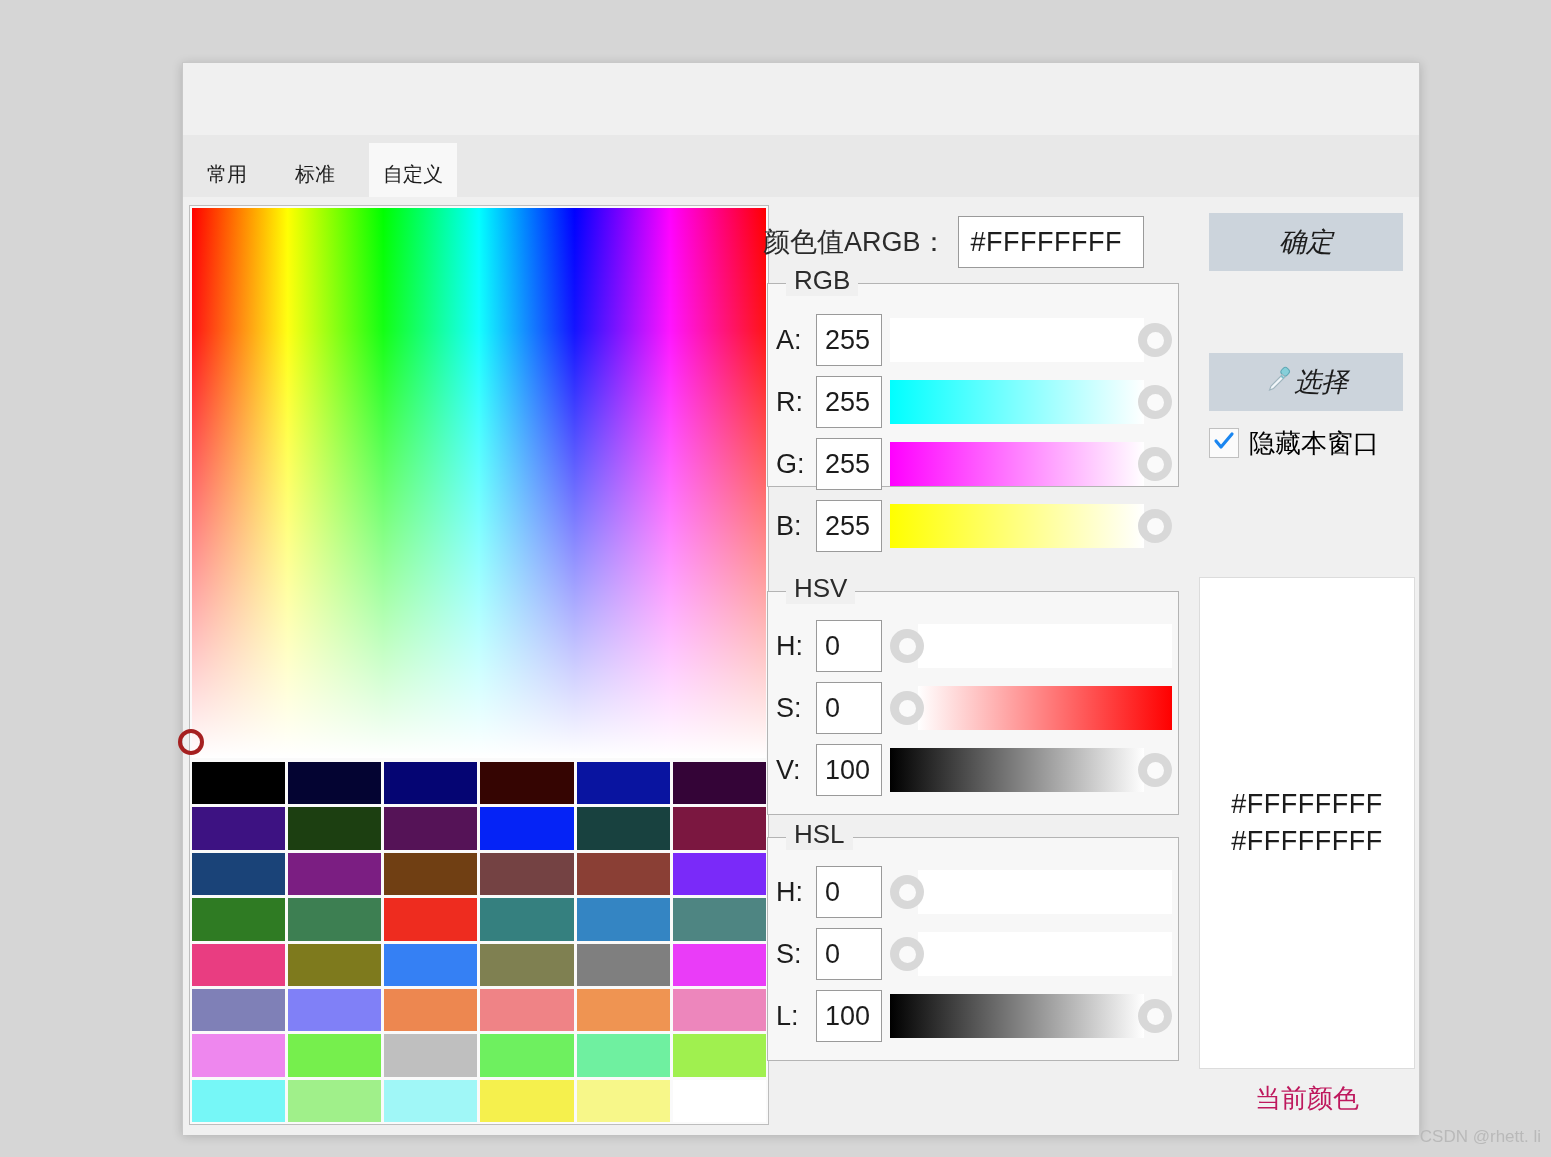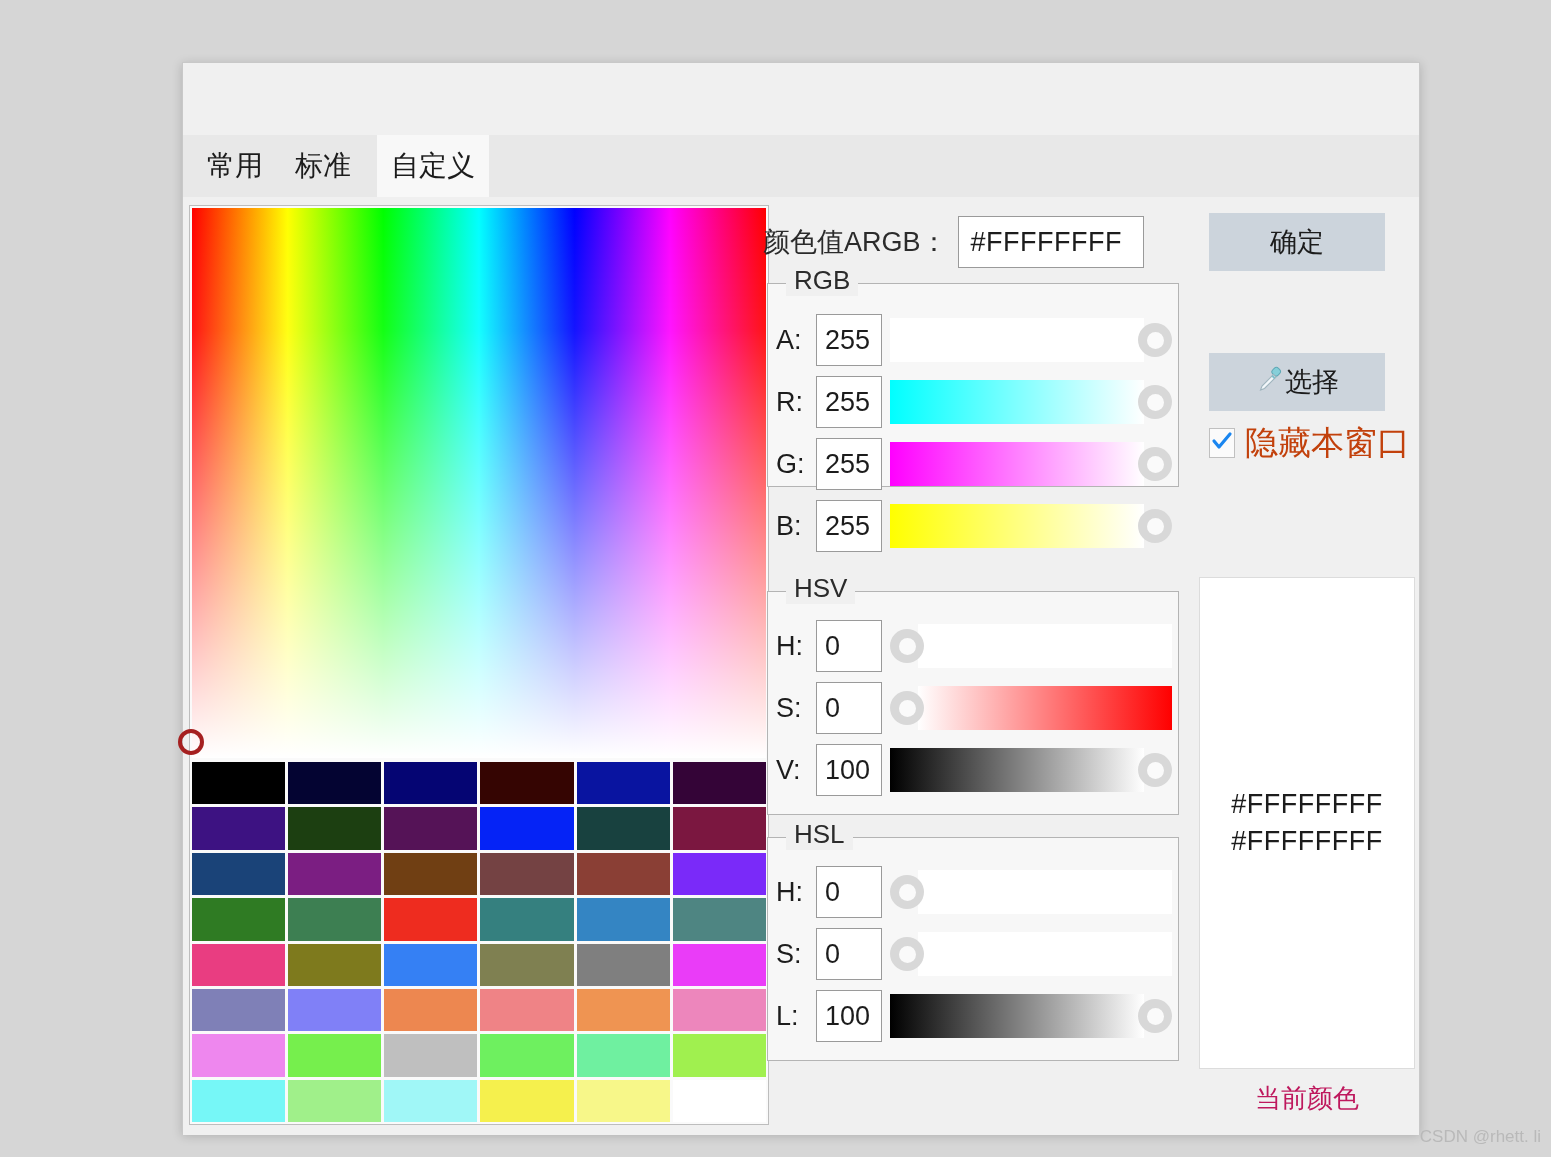--- a/index.html
+++ b/index.html
@@ -44,29 +44,29 @@
   .wc svg { display: block; }
 
   
   .tabstrip {
     position: absolute; left: 0; top: 72px;
     width: 100%; height: 62px;
     background: #e8e8e8;
     box-sizing: border-box;
   }
   .tab {
-    position: absolute; top: 0; height: 62px;
+    position: absolute; top: 8px; height: 62px;
     display: flex; align-items: center; justify-content: center;
-    font-size: 28px; color: #1c1c1c;
+    font-size: 20px; color: #1c1c1c;
     padding: 0 14px;
     box-sizing: border-box;
     white-space: nowrap;
     font-family: Liberation Mono, monospace;
   }
-  .tab.active { background: #f8f8f8; margin-left: 8px; }
+  .tab.active { background: #f8f8f8; }
 
   
   .body {
     position: absolute; left: 0; top: 134px;
     width: 100%; height: 938px;
     background: #f0f0f0;
   }
 
   
   .leftcol {
@@ -195,46 +195,47 @@
     background: #fafafa;
   }
 
   
   .rightcol {
     position: absolute; left: 1016px; top: 8px;
     width: 216px; height: 920px;
   }
   .btn {
     position: absolute; left: 10px;
-    width: 176px; height: 58px;
+    width: 194px; height: 58px;
     background: #ccd4dc;
     border: none;
     display: flex; align-items: center; justify-content: center;
     font-size: 27px; color: #1c1c1c;
     font-family: inherit;
     box-sizing: border-box;
     cursor: default;
+    font-style: italic;
   }
   #btn-ok { top: 8px; }
   #btn-cancel { top: 78px; }
   #btn-pick { top: 148px; gap: 0; }
 
   .chk-row {
     position: absolute; left: 10px; top: 218px;
     width: 200px; height: 40px;
     display: flex; align-items: center; gap: 10px;
   }
   .chk-box {
     width: 30px; height: 30px;
     background: #fbfbfb;
     border: 1px solid #c0c0c0;
     box-sizing: border-box;
     display: flex; align-items: center; justify-content: center;
   }
-  .chk-label { font-size: 33px; color: #c2410c; white-space: nowrap; }
+  .chk-label { font-size: 26px; color: #000000; white-space: nowrap; }
 
   .sel-title {
     position: absolute; left: 0; top: 328px;
     width: 216px;
     text-align: center;
     font-size: 26px; color: #3a3a3a;
   }
   .preview {
     position: absolute; left: 0; top: 372px;
     width: 216px; height: 492px;

